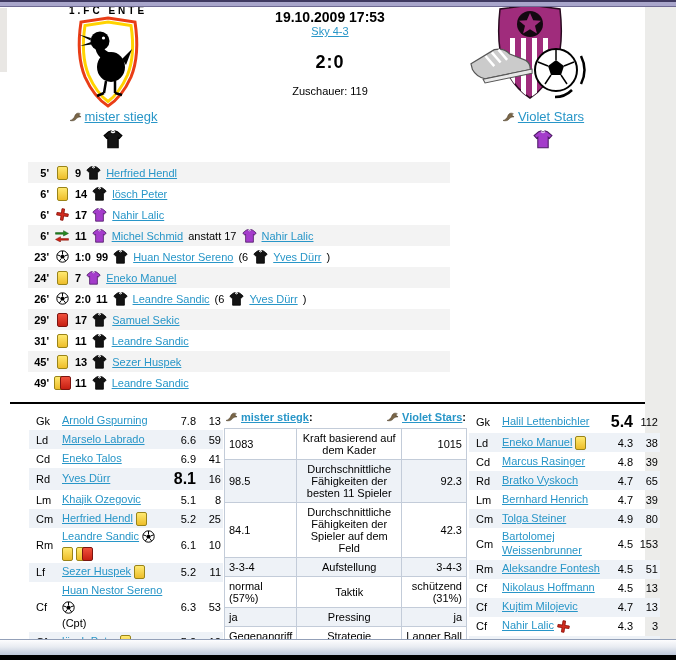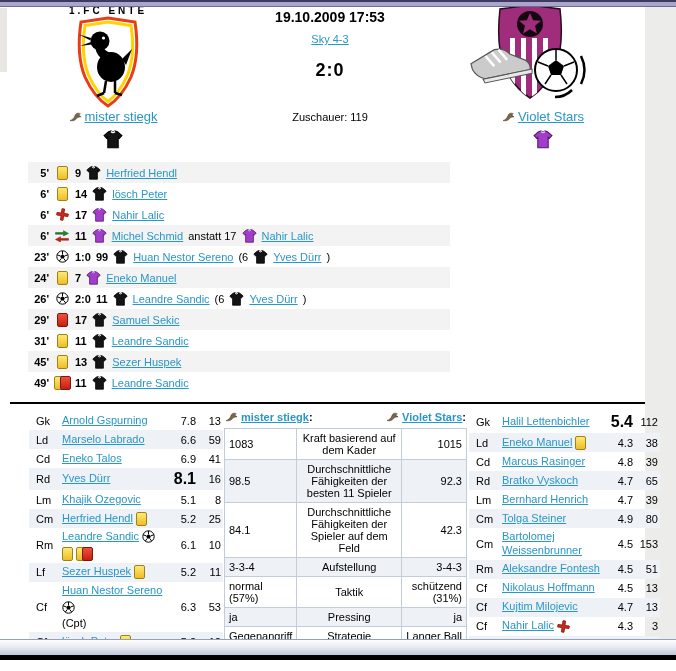--- a/index.html
+++ b/index.html
@@ -14,24 +14,24 @@
   .bottombar{position:absolute;left:0;right:0;bottom:5px;height:15px;
              background:linear-gradient(#fdfdfe 0%,#e9ecf2 45%,#bec8da 100%);
              border-top:1px solid #93a0b8;z-index:5;}
   .blackbar{position:absolute;left:0;right:0;bottom:0;height:5px;background:#000;z-index:6;}
 
   .logo-home{position:absolute;left:62px;top:5px;}
   .logo-away{position:absolute;left:468px;top:4px;}
 
   .center-info{position:absolute;left:210px;top:9px;width:240px;text-align:center;}
   .date{font-weight:bold;font-size:14px;}
-  .tv{display:block;margin-top:8px;}
+  .tv{display:block;margin-top:0;}
   .score{font-size:18px;font-weight:bold;margin-top:15px;letter-spacing:1px;}
   .view2d{display:block;margin-top:18px;}
-  .att{margin-top:30px;}
+  .att{margin-top:12px;}
 
   .team{position:absolute;top:109px;width:200px;text-align:center;font-size:13px;}
   .team-home{left:13px;}
   .team-away{left:443px;}
   .team .ic{vertical-align:-2px;margin-right:3px;}
   .tshirt{margin-top:6px;}
 
   .events{position:absolute;left:28px;top:162px;width:422px;}
   .ev{display:flex;align-items:center;height:21px;gap:5px;padding-left:2px;}
   .ev.shade{background:#f3f3f3;}

